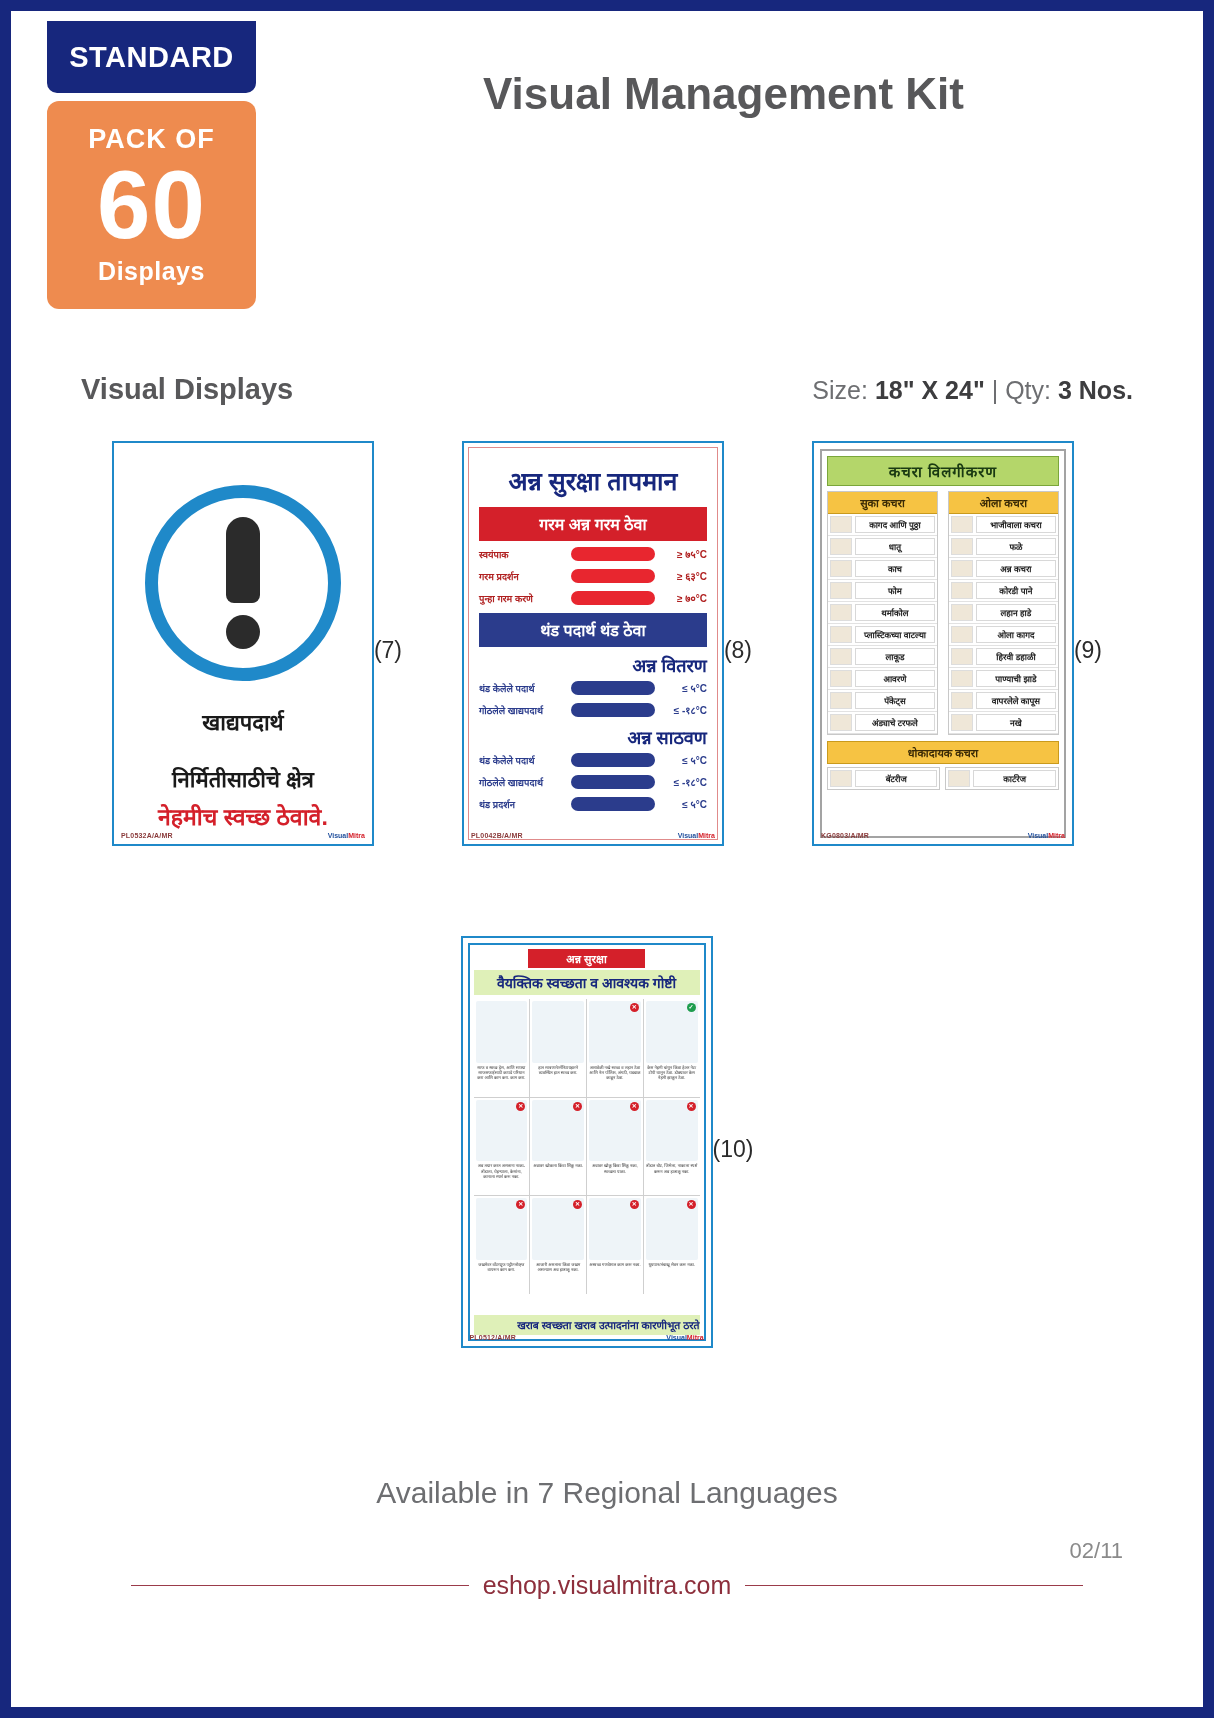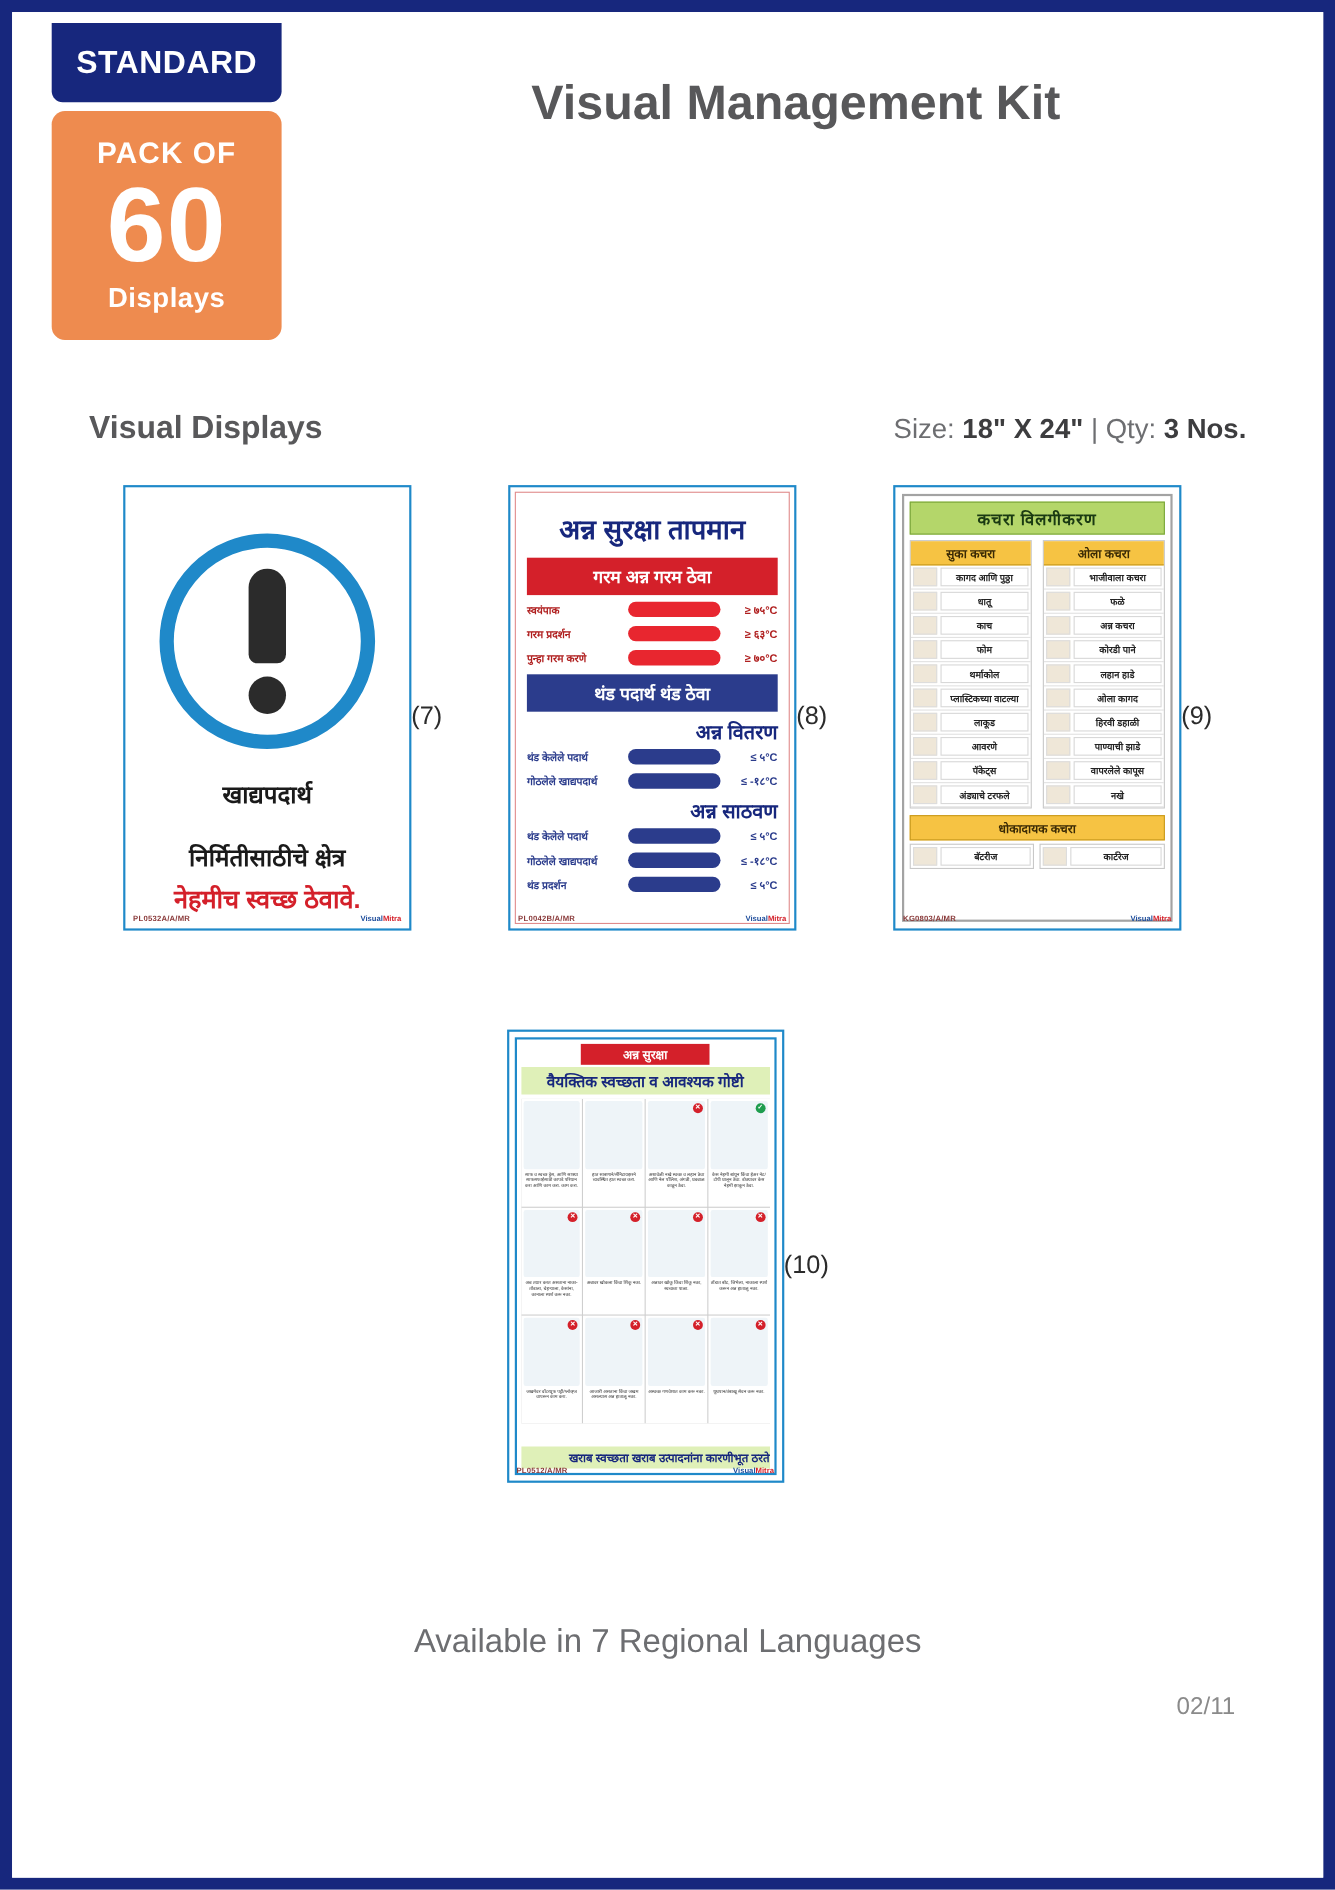--- a/index.html
+++ b/index.html
@@ -508,15 +508,20 @@
           <span class="code">PL0512/A/MR</span>
           <span class="brand">Visual<i>Mitra</i></span>
         </div>
       </div>
       <div class="caption">(10)</div>
     </div>
   </div>
 
   <div class="avail">Available in 7 Regional Languages</div>
   <div class="page-num">02/11</div>
+  <div class="footer-line">
+    <div class="rule"></div>
+    <div class="url">eshop.visualmitra.com</div>
+    <div class="rule"></div>
+  </div>
 
 </div>
 </div>
 
 </body></html>

